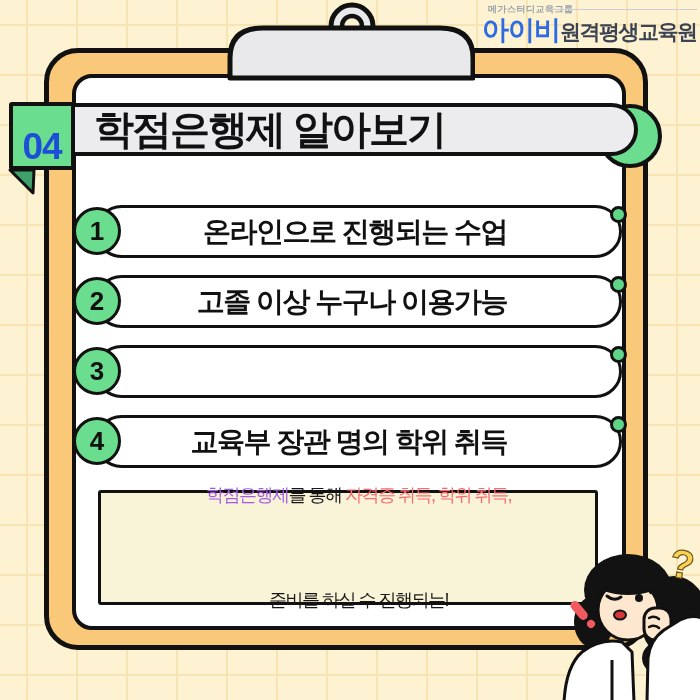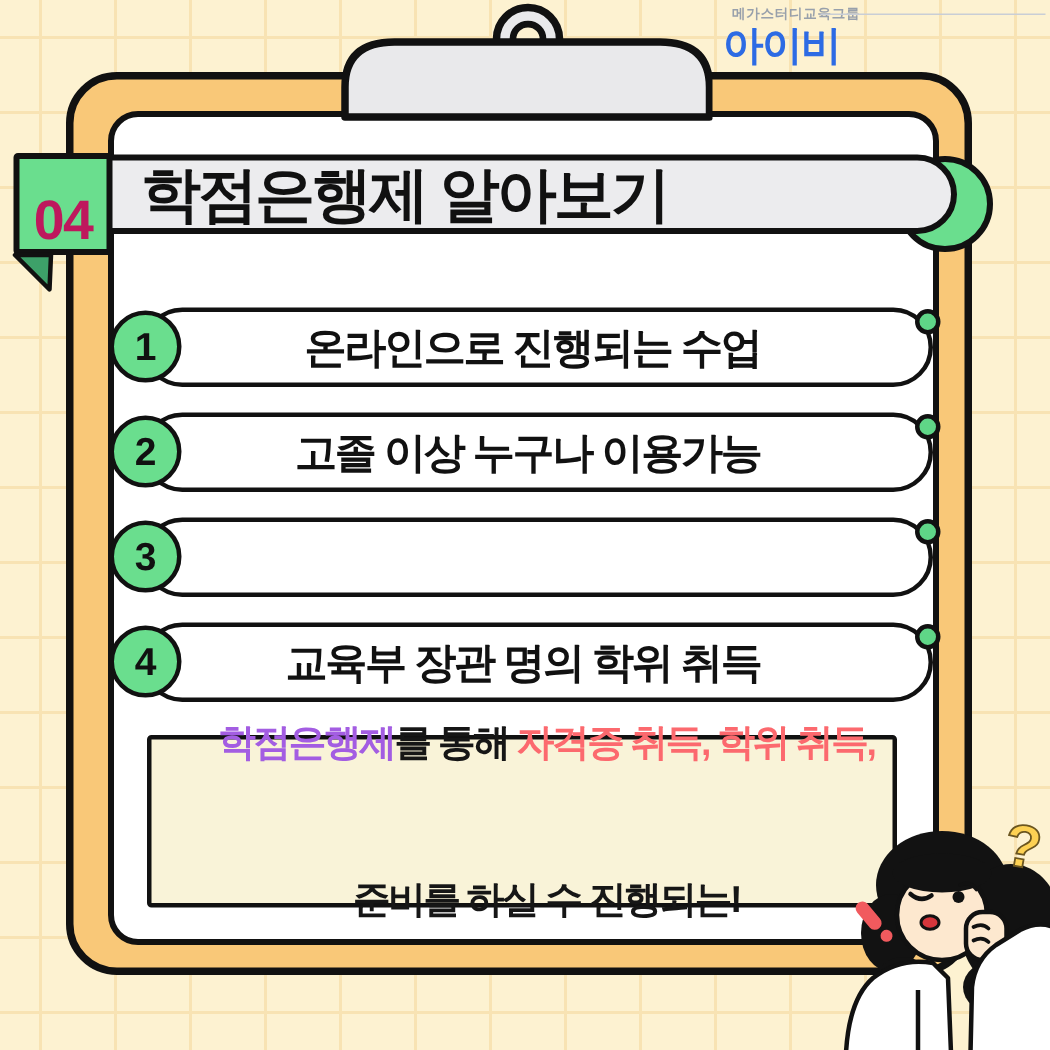--- a/index.html
+++ b/index.html
@@ -46,21 +46,21 @@
     left:70px; top:103px; width:568px; height:53px;
     background:#ececee; border:4px solid #111; border-radius:6px 34px 34px 6px;
     display:flex; align-items:center; padding-left:20px; z-index:5; overflow:hidden;
   }
   .header-title{ font-size:40px; font-weight:900; color:#111; letter-spacing:-2px; white-space:nowrap; }
   .badge{
     left:9px; top:102px; width:66px; height:68px;
     background:#6ade8e; border:4px solid #111; border-radius:3px;
     display:flex; align-items:center; justify-content:center; z-index:6;
   }
-  .badge-num{ font-size:37px; font-weight:900; color:#be185d; letter-spacing:-1px;margin-top:21px; }
+  .badge-num{ font-size:37px; font-weight:900; color:#1d4ed8; letter-spacing:-1px;margin-top:21px; }
   .fold-svg{ left:5px; top:168px; z-index:6; }
 
   
   .item{ left:73px; width:549px; height:55px; z-index:5; }
   .item-pill{
     position:absolute; left:22px; right:0; top:2px; bottom:0;
     background:#fff; border:3px solid #111; border-radius:27px;
     display:flex; align-items:center; justify-content:flex-end; padding-right:112px;
     overflow:visible;
   }
@@ -76,21 +76,21 @@
     background:#5fd687; border:3px solid #111;
   }
 
   
   .note-box{
     left:98px; top:490px; width:500px; height:115px;
     background:#f9f3d8; border:3px solid #111; border-radius:3px;
     display:flex; flex-direction:column; align-items:center; justify-content:center;
     z-index:6;
   }
-  .note-line{ font-size:25px; font-weight:700; line-height:35px; color:#161616; letter-spacing:-1.5px; white-space:pre; text-align:center; }
+  .note-line{ font-size:18px; font-weight:400; line-height:35px; color:#161616; letter-spacing:-1.5px; white-space:pre; text-align:center; }
   .seg-purple{ color:#a35de2; }
   .seg-pink{ color:#fc696e; }
   .seg-black{ color:#161616; }
 
   .character-svg{ left:552px; top:540px; z-index:7; }
 </style>
 </head>
 <body>
 
 <div class="page">
@@ -102,20 +102,21 @@
     <circle cx="127" cy="26" r="10" fill="#fdf2d1" stroke="#111" stroke-width="4.5"></circle>
     <path d="M 5 78 L 5 58 Q 5 28 38 28 L 215 28 Q 248 28 248 58 L 248 78 Z" fill="#e9e9eb" stroke="#111" stroke-width="5" stroke-linejoin="round"></path>
   </svg>
 
   <div class="abs paper"></div>
 
   <div class="abs logo logo-group">메가스터디교육그룹</div>
   <div class="abs logo logo-rule"></div>
   <div class="abs logo logo-brand">
     <span class="logo-blue">아이비</span>
+    <span class="logo-navy">원격평생교육원</span>
   </div>
 
   <div class="abs crescent"></div>
   <div class="abs header-pill">
     <span class="header-title">학점은행제 알아보기</span>
   </div>
   <div class="abs badge">
     <span class="badge-num">04</span>
   </div>
   <svg class="abs fold-svg" width="40" height="35" viewBox="0 0 40 35">

